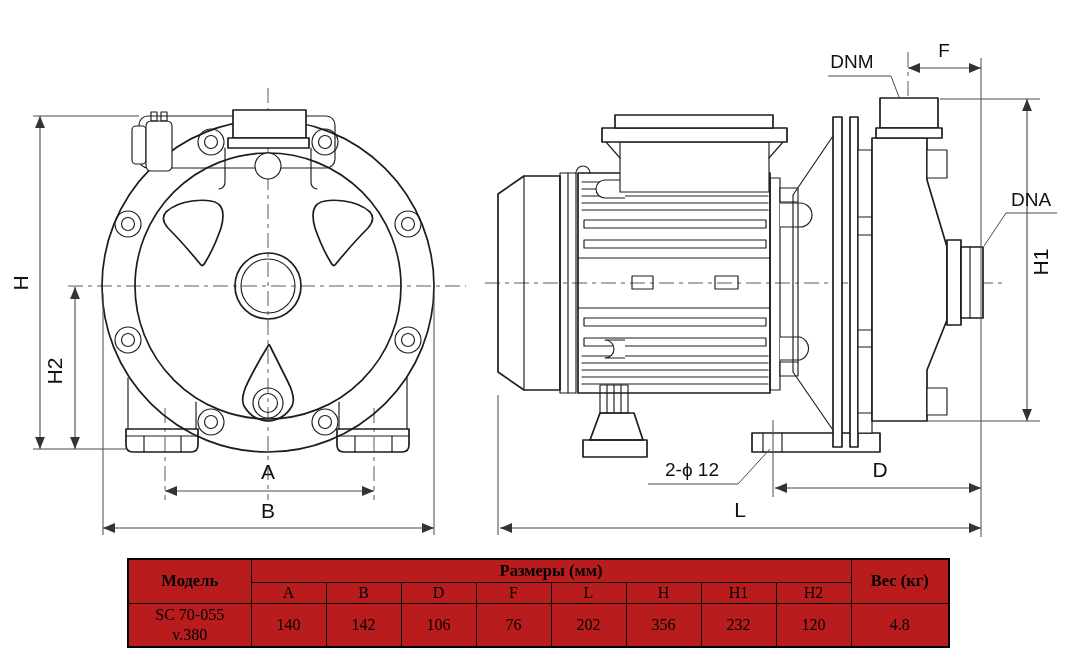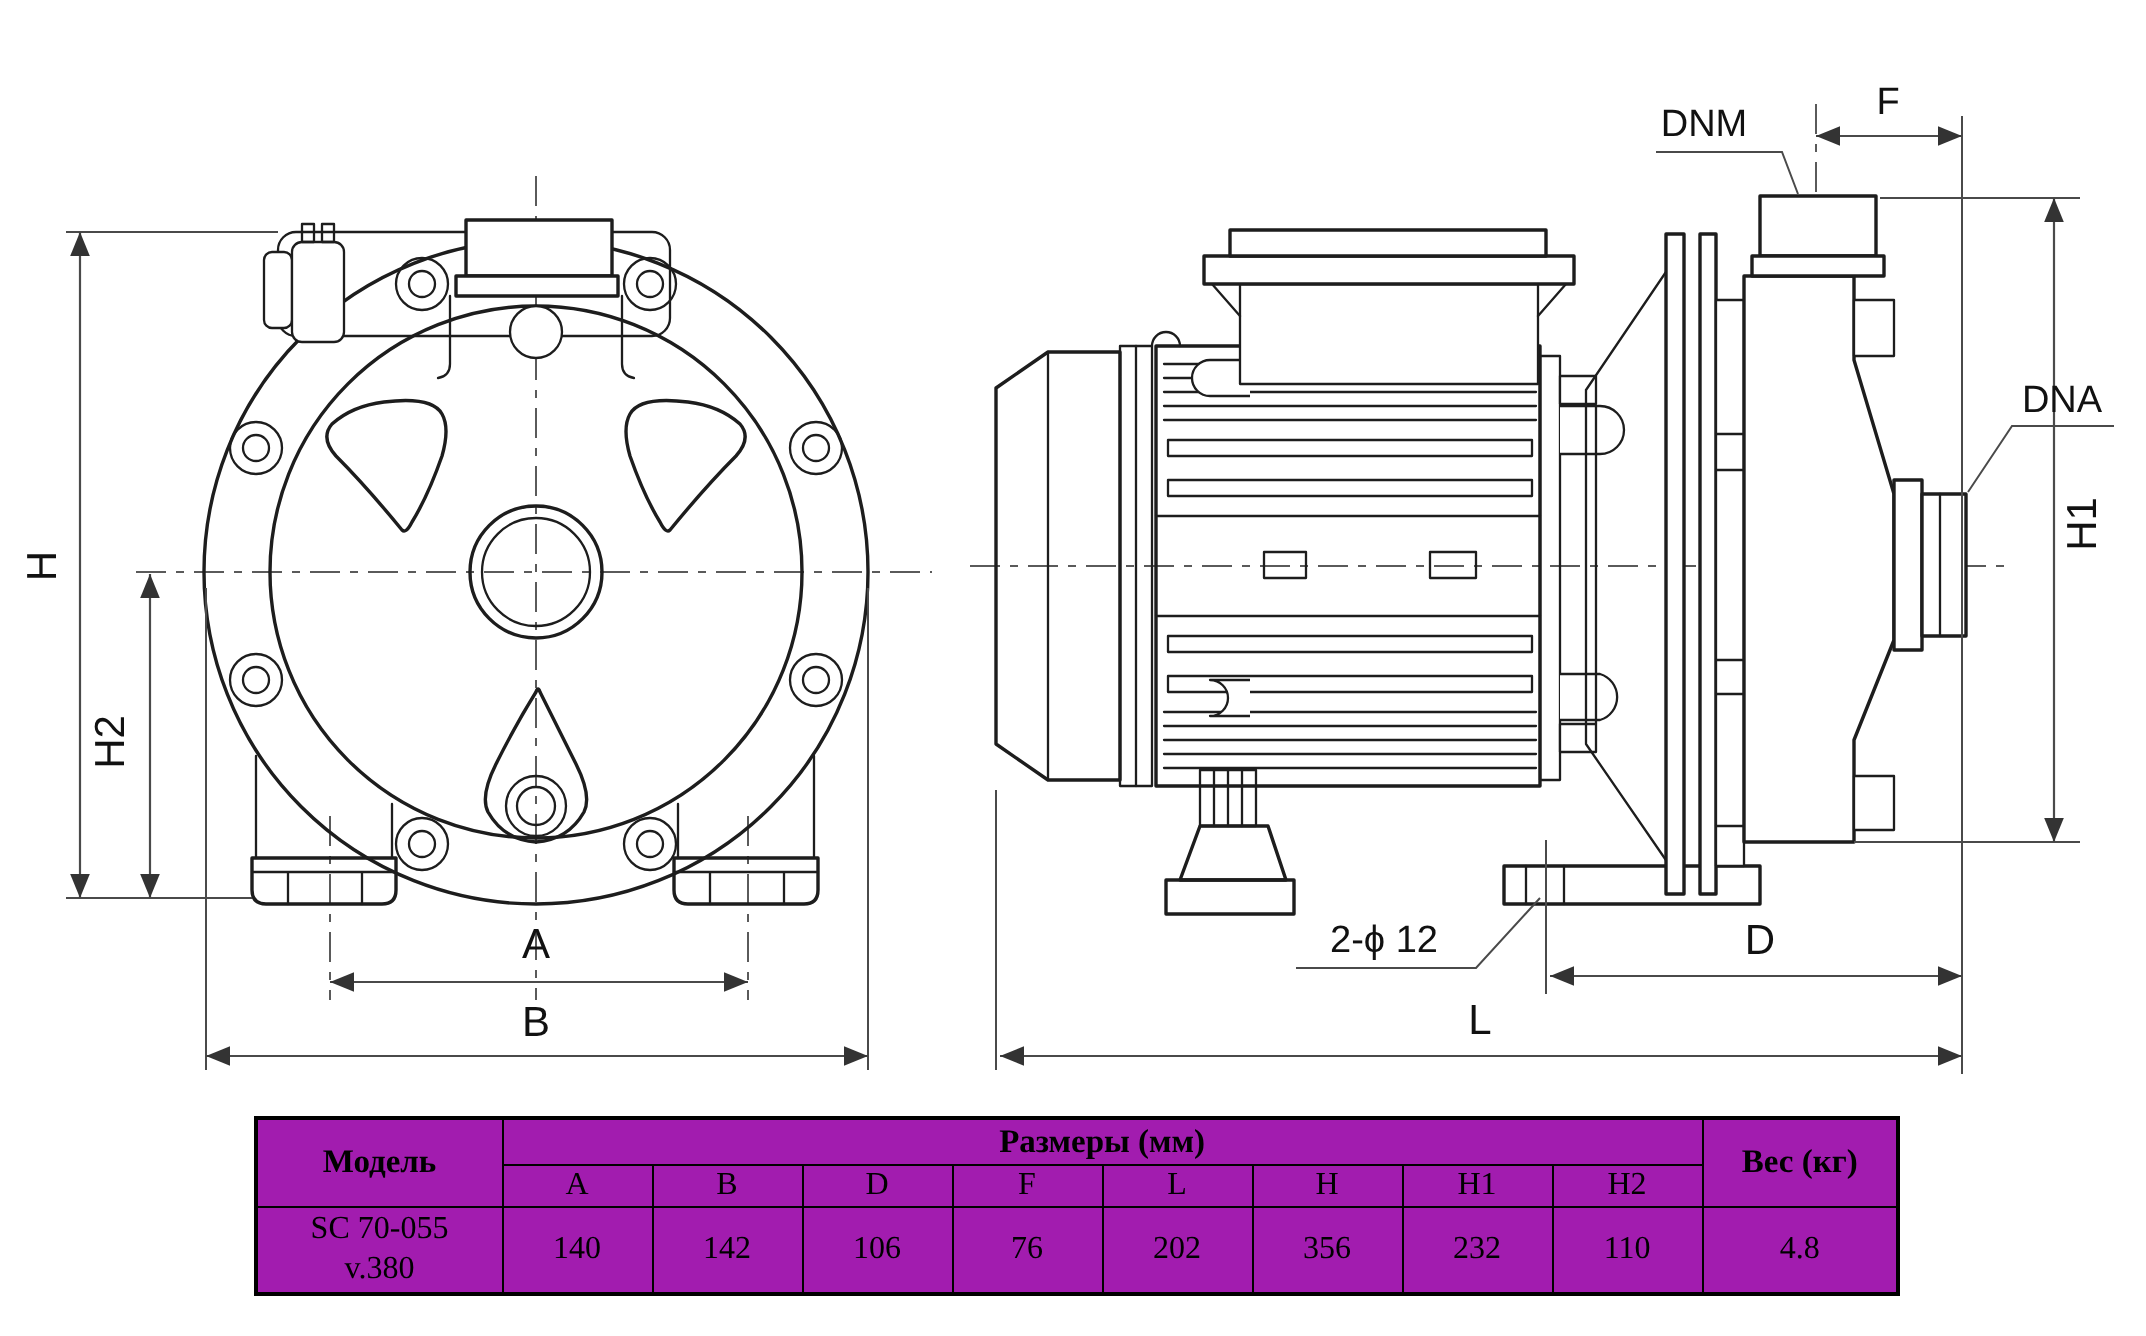--- a/index.html
+++ b/index.html
@@ -14,21 +14,21 @@
   .objw2{stroke:#1d1d1d;stroke-width:1.15;fill:#ffffff;stroke-linejoin:round;}
   .cl   {stroke:#5a5a5a;stroke-width:1;fill:none;stroke-dasharray:15 5 4 5;}
   .dim  {stroke:#4a4a4a;stroke-width:1.1;fill:none;}
   .ext  {stroke:#4a4a4a;stroke-width:1;fill:none;}
   .lead {stroke:#4a4a4a;stroke-width:1;fill:none;}
   .lbl  {font-family:"Liberation Sans",sans-serif;font-size:19px;fill:#111;}
   .lblB {font-family:"Liberation Sans",sans-serif;font-size:21px;fill:#111;}
 
   
   #dim-table-wrap{position:absolute;left:127px;top:558px;}
-  table.dims{border-collapse:collapse;table-layout:fixed;width:821px;background:#a21caf;
+  table.dims{border-collapse:collapse;table-layout:fixed;width:821px;background:#b91c1c;
              font-family:"Liberation Serif","DejaVu Serif",serif;color:#000;}
   table.dims th,table.dims td{border:1px solid #000;text-align:center;vertical-align:middle;
              padding:0;line-height:1.25;}
   table.dims{border:2px solid #000;}
   th.hdr{font-weight:bold;font-size:16.5px;}
   th.letter{font-weight:normal;font-size:16px;height:20px;}
   tr.r1 th{height:22px;}
   tr.r3 td{height:42px;font-size:16px;}
   td.model{font-size:15.5px;line-height:1.3;font-family:Liberation Serif, serif;}
 </style>
@@ -277,20 +277,20 @@
         <div>SC 70-055</div>
         <div>v.380</div>
       </td>
       <td>140</td>
       <td>142</td>
       <td>106</td>
       <td>76</td>
       <td>202</td>
       <td>356</td>
       <td>232</td>
-      <td>110</td>
+      <td>120</td>
       <td>4.8</td>
     </tr>
   </tbody>
       </table>
 </div>
 
 </div>
 
 </body></html>

